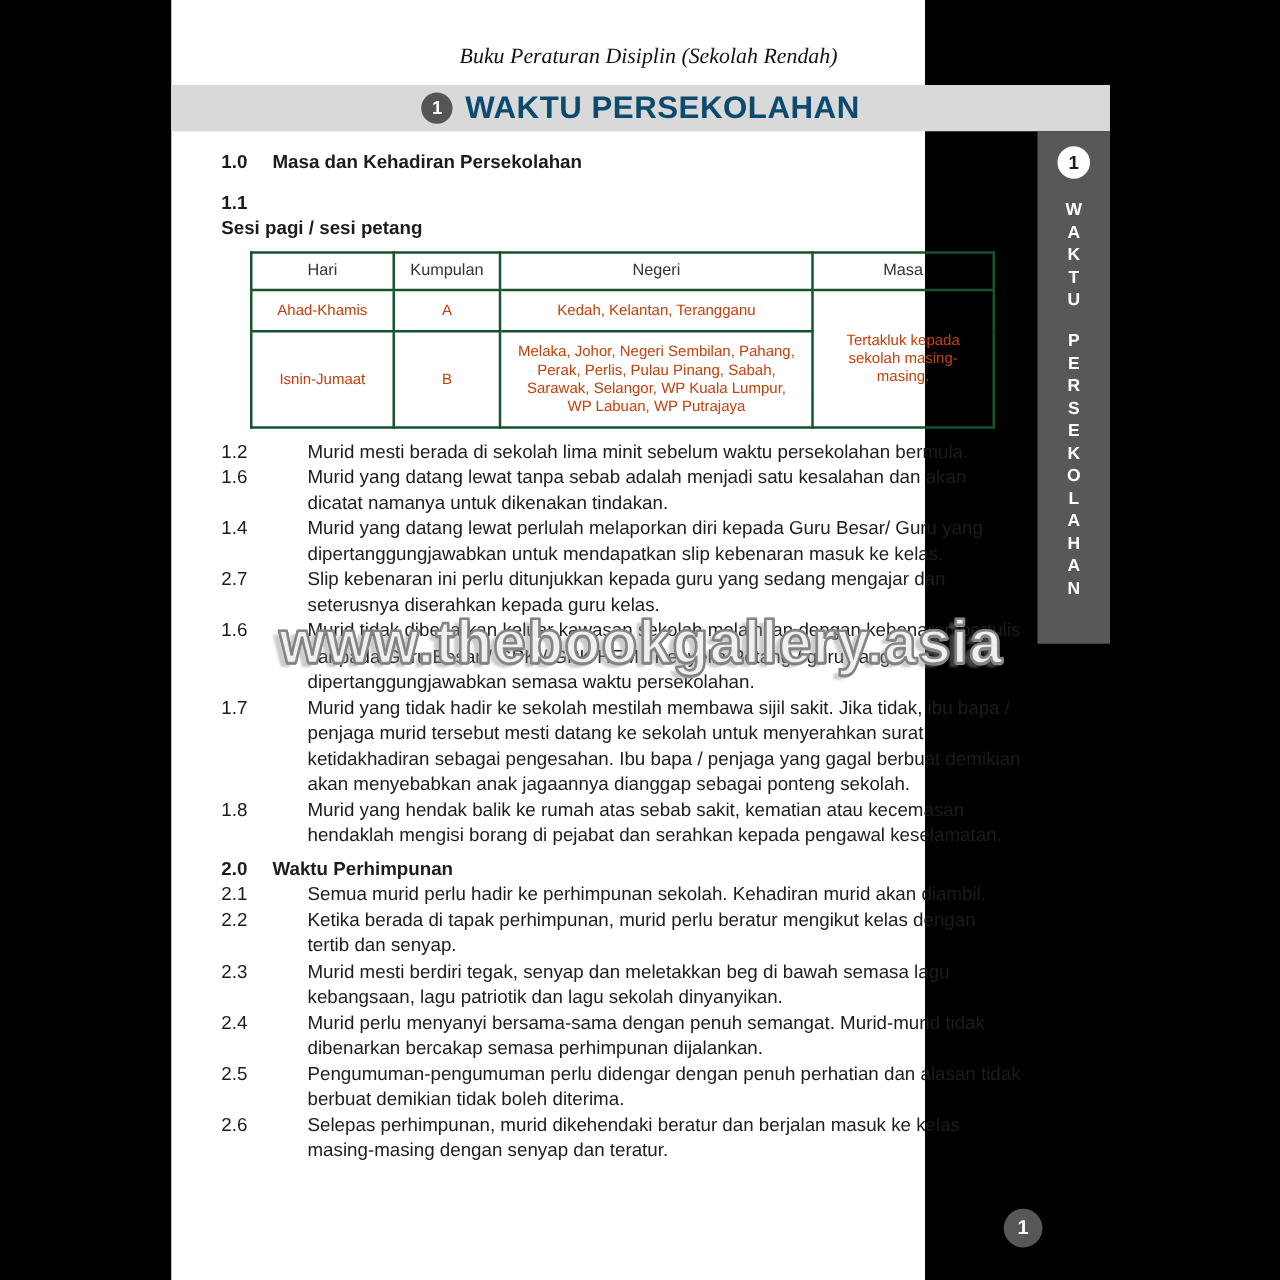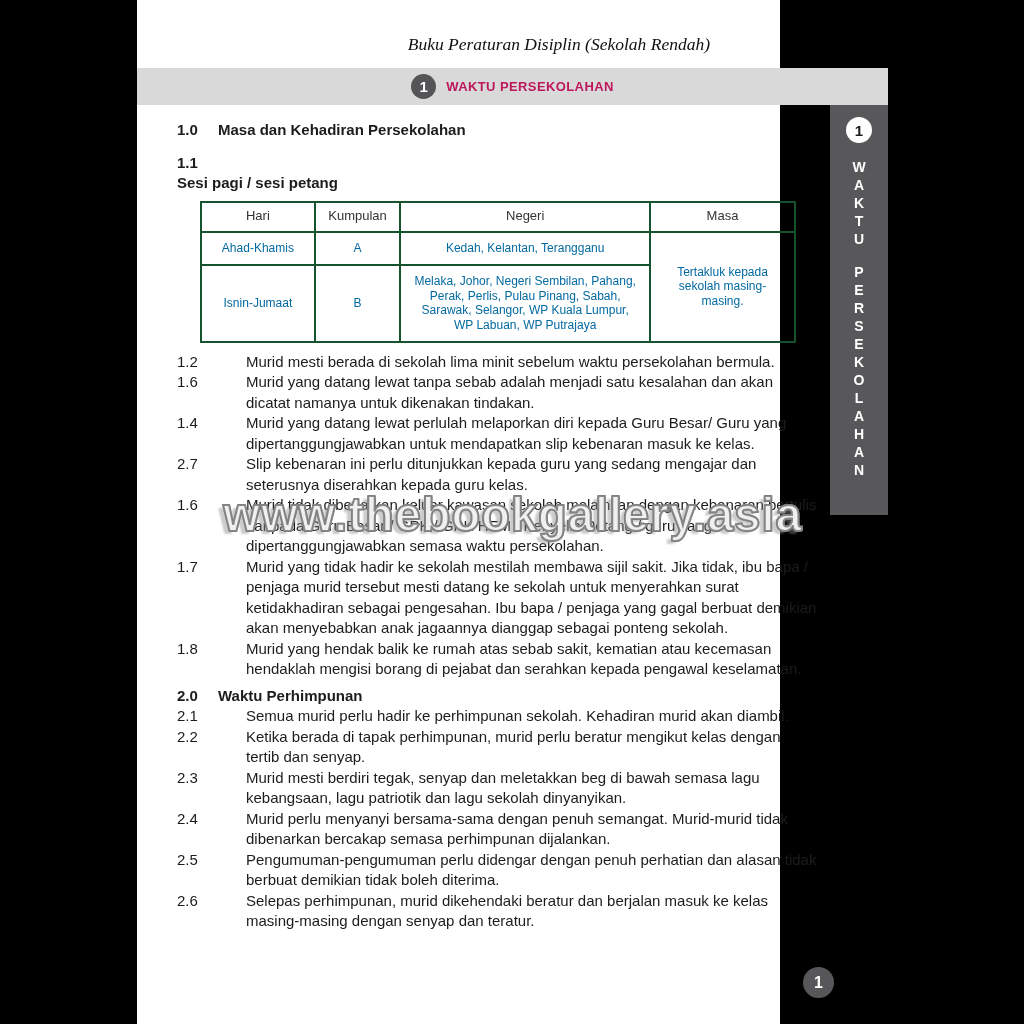--- a/index.html
+++ b/index.html
@@ -1,27 +1,27 @@
 <!DOCTYPE html>
 <html><head>
 <meta charset="utf-8">
 <style>
   html,body{margin:0;padding:0;}
   body{width:1024px;height:1024px;background:#000;position:relative;overflow:hidden;
        font-family:"Liberation Sans", sans-serif;}
-  .page{position:absolute;left:137px;top:0;width:603px;height:1024px;background:#ffffff;padding-left:40px;}
+  .page{position:absolute;left:137px;top:0;width:603px;height:1024px;background:#ffffff;}
 
   .running-head{position:absolute;top:34px;right:70px;font-family:"Liberation Serif", serif;
     font-style:italic;font-size:17.5px;color:#101010;}
 
   .banner{position:absolute;top:68px;left:0;width:751px;height:37px;background:#d9d9d9;
     display:flex;align-items:center;justify-content:center;gap:10px;}
   .banner-circle{width:25px;height:25px;border-radius:50%;background:#555557;color:#fff;
     font-weight:bold;font-size:15px;display:flex;align-items:center;justify-content:center;flex:none;}
-  .banner-title{font-weight:bold;font-size:13px;color:#be185d;letter-spacing:.4px;}
+  .banner-title{font-weight:bold;font-size:25px;color:#0c4a6e;letter-spacing:.4px;}
 
   .side-tab{position:absolute;top:105px;left:693px;width:58px;height:410px;background:#58585a;
     display:flex;flex-direction:column;align-items:center;}
   .tab-circle{width:26px;height:26px;margin-top:12px;border-radius:50%;background:#ffffff;color:#1d1d1d;
     font-weight:bold;font-size:15px;display:flex;align-items:center;justify-content:center;flex:none;}
   .tab-word{margin-top:15px;display:flex;flex-direction:column;align-items:center;color:#ffffff;
     font-weight:bold;font-size:14px;line-height:18px;}
 
   .content{position:absolute;top:120px;left:40px;width:640px;font-size:15px;line-height:20.5px;
     color:#1c1c1c;}
@@ -30,21 +30,21 @@
   .num{width:41px;flex:none;}
   .items{margin-top:9px;}
   .item{display:flex;gap:28px;}
   .item .txt{width:593px;}
   .sec2{margin-top:6px;}
 
   table.sched{border-collapse:collapse;margin:7px 0 0 23px;table-layout:fixed;width:596px;
     text-align:center;}
   table.sched th,table.sched td{border:2px solid #14532d;font-weight:normal;}
   table.sched th{font-size:13px;color:#333;height:26px;}
-  table.sched td{font-size:12px;color:#0369a1;line-height:14.5px;}
+  table.sched td{font-size:12px;color:#c2410c;line-height:14.5px;}
   .col-hari{width:113px;} .col-kump{width:85px;} .col-negeri{width:248px;} .col-masa{width:144px;}
   tr.r1 td{height:29px;}
   tr.r2 td{height:69px;padding:3px 9px;margin-left:44px;}
   td.masa-cell{padding:0 14px;}
 
   .watermark{position:absolute;top:486px;left:-6px;width:764px;text-align:center;white-space:nowrap;
     font-size:47px;font-weight:bold;letter-spacing:1px;color:rgba(255,255,255,0.85);
     -webkit-text-stroke:2px rgba(125,125,125,0.9);
     text-shadow:1px 0 #9a9a9a,-1px 0 #9a9a9a,0 1px #9a9a9a,0 -1px #9a9a9a,
                 -5px 3px 2px rgba(140,140,140,0.45);

